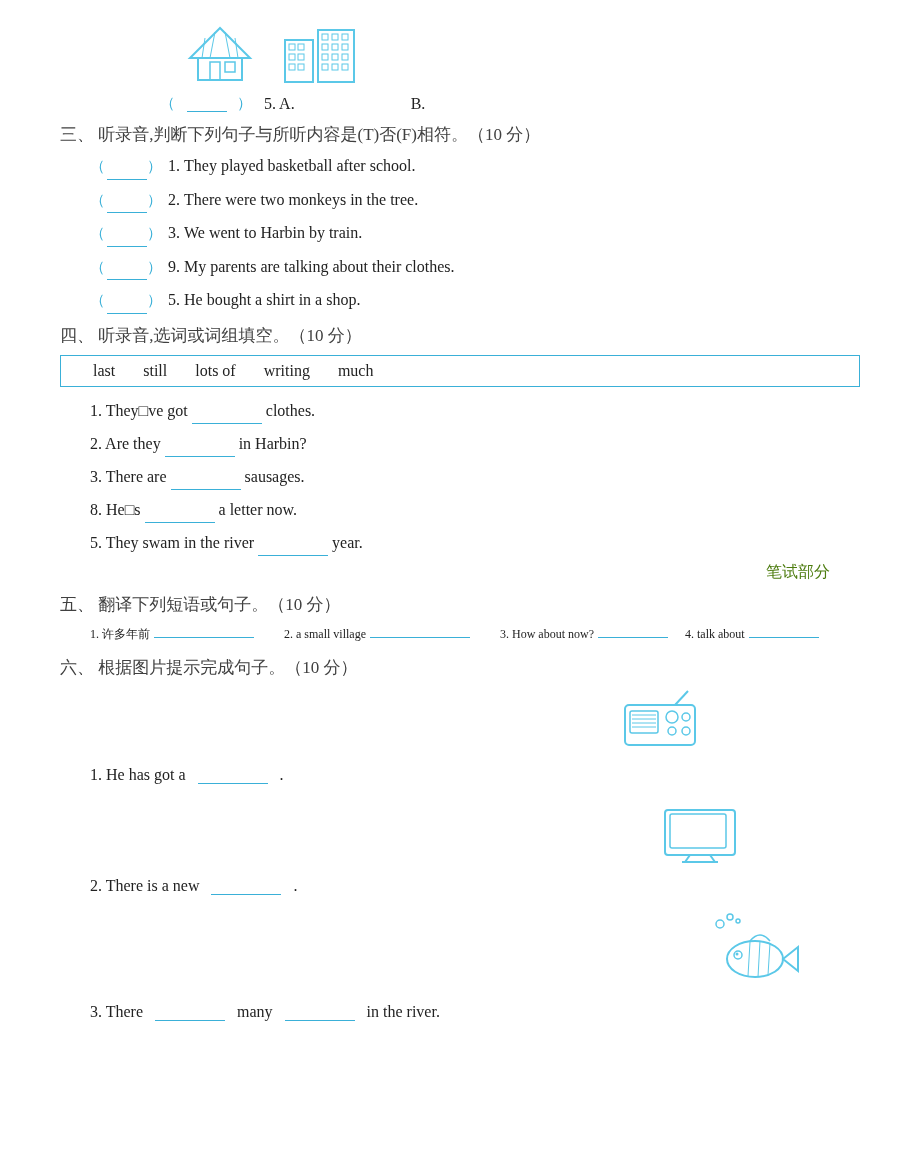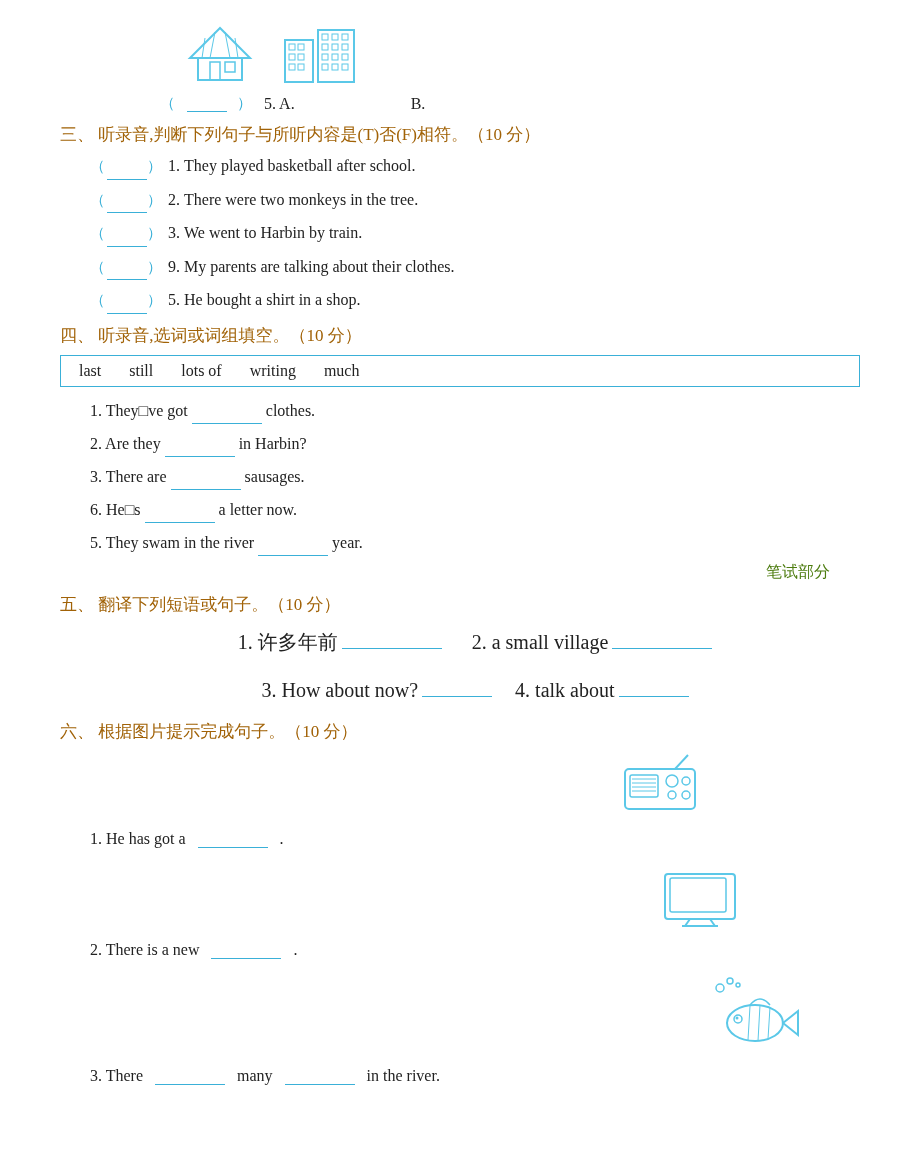--- a/index.html
+++ b/index.html
@@ -7,21 +7,21 @@
       background: #fff;
       font-family: "SimSun", "宋体", serif;
       font-size: 16px;
       color: #222;
       width: 920px;
       min-height: 1151px;
       padding: 20px 60px 40px 60px;
     }
     .section-header {
       font-size: 17px;
-      color: #a16207;
+      color: #404040;
       margin: 10px 0 6px 0;
       font-weight: normal;
     }
     .indent {
       margin-left: 30px;
     }
     .item-line {
       margin: 6px 0;
       font-size: 16px;
       line-height: 1.7;
@@ -38,21 +38,21 @@
       height: 1.1em;
       vertical-align: bottom;
     }
     .blank-sm { min-width: 40px; }
     .blank-md { min-width: 70px; }
     .blank-lg { min-width: 100px; }
 
     
     .word-bank {
       border: 1.5px solid #3ab0d8;
-      padding: 6px 18px;
+      padding: 6px 32px;
       margin: 8px 0 10px 0;
       font-size: 16px;
       color: #222;
       display: flex;
       gap: 28px;
       align-items: center;
     }
 
     
     .top-images {
@@ -192,33 +192,33 @@
   <div class="item-line">
     <span>1. They□ve got </span><span class="blank blank-md"></span><span> clothes.</span>
   </div>
   <div class="item-line">
     <span>2. Are they </span><span class="blank blank-md"></span><span> in Harbin?</span>
   </div>
   <div class="item-line">
     <span>3. There are </span><span class="blank blank-md"></span><span> sausages.</span>
   </div>
   <div class="item-line">
-    <span>6. He□s </span><span class="blank blank-md"></span><span> a letter now.</span>
+    <span>8. He□s </span><span class="blank blank-md"></span><span> a letter now.</span>
   </div>
   <div class="item-line">
     <span>5. They swam in the river </span><span class="blank blank-md"></span><span> year.</span>
   </div>
 </div>
 
 <div class="pen-section-label">笔试部分</div>
 
 <div class="section-header">五、 翻译下列短语或句子。（10 分）</div>
 
 <div class="indent">
-  <div style="display:flex; flex-wrap:wrap; gap:8px 30px; font-size:20px; line-height:2;justify-content:center;">
+  <div style="display:flex; flex-wrap:wrap; gap:8px 30px; font-size:12px; line-height:2;">
     <div class="translation-item">
       <span>1. 许多年前</span>
         <span class="blank blank-lg"></span>
     </div>
     <div class="translation-item">
       <span>2. a small village</span>
         <span class="blank blank-lg"></span>
     </div>
     <div class="translation-item">
       <span>3. How about now?</span><span class="blank blank-md"></span>

